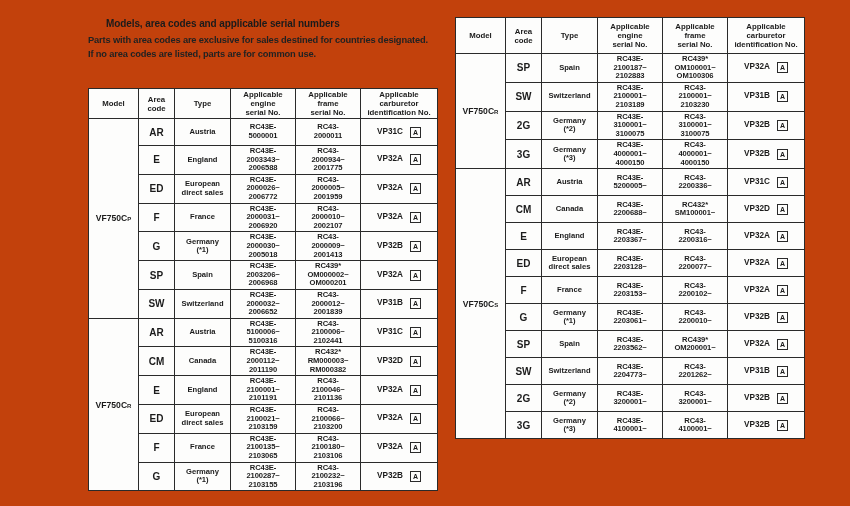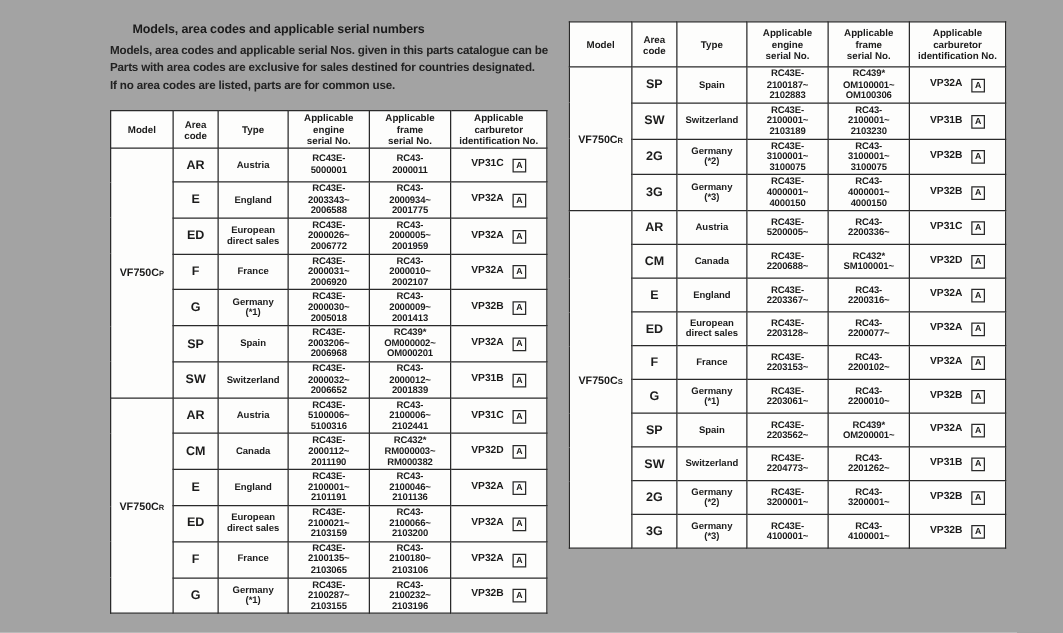--- a/index.html
+++ b/index.html
@@ -1,20 +1,20 @@
 <!DOCTYPE html>
 <html><head>
 <meta charset="utf-8">
 <style>
   html,body{margin:0;padding:0;}
   body{
     width:850px;height:506px;background:#ffffff;overflow:hidden;
     font-family:"Liberation Sans",sans-serif;color:#1b1b1b;
   }
-  .page{position:relative;width:850px;height:506px;background:#a3a3a3;text-decoration:underline;}
+  .page{position:relative;width:850px;height:506px;background:#c2410c;text-decoration:underline;}
 
   
   .intro{position:absolute;left:88px;top:18px;width:360px;}
   .intro .title{
     font-weight:bold;font-size:10px;letter-spacing:-0.1px;
     padding-left:18px;margin-bottom:4px;white-space:nowrap;
   }
   .intro .line{
     font-weight:bold;font-size:9.3px;letter-spacing:-0.15px;
     line-height:14px;white-space:nowrap;color:#222;
@@ -48,21 +48,20 @@
     margin-left:7px;text-align:center;vertical-align:-1px;
   }
 </style>
 </head>
 <body>
 
 <div class="page">
 
   <div class="intro">
     <div class="title">Models, area codes and applicable serial numbers</div>
-    <div class="line">Models, area codes and applicable serial Nos. given in this parts catalogue can be</div>
     <div class="line">Parts with area codes are exclusive for sales destined for countries designated.</div>
     <div class="line">If no area codes are listed, parts are for common use.</div>
   </div>
 
   <table class="serial" id="left-table">
       <colgroup>
         <col style="width: 50px;">
         <col style="width: 36px;">
         <col style="width: 56px;">
         <col style="width: 65px;">

